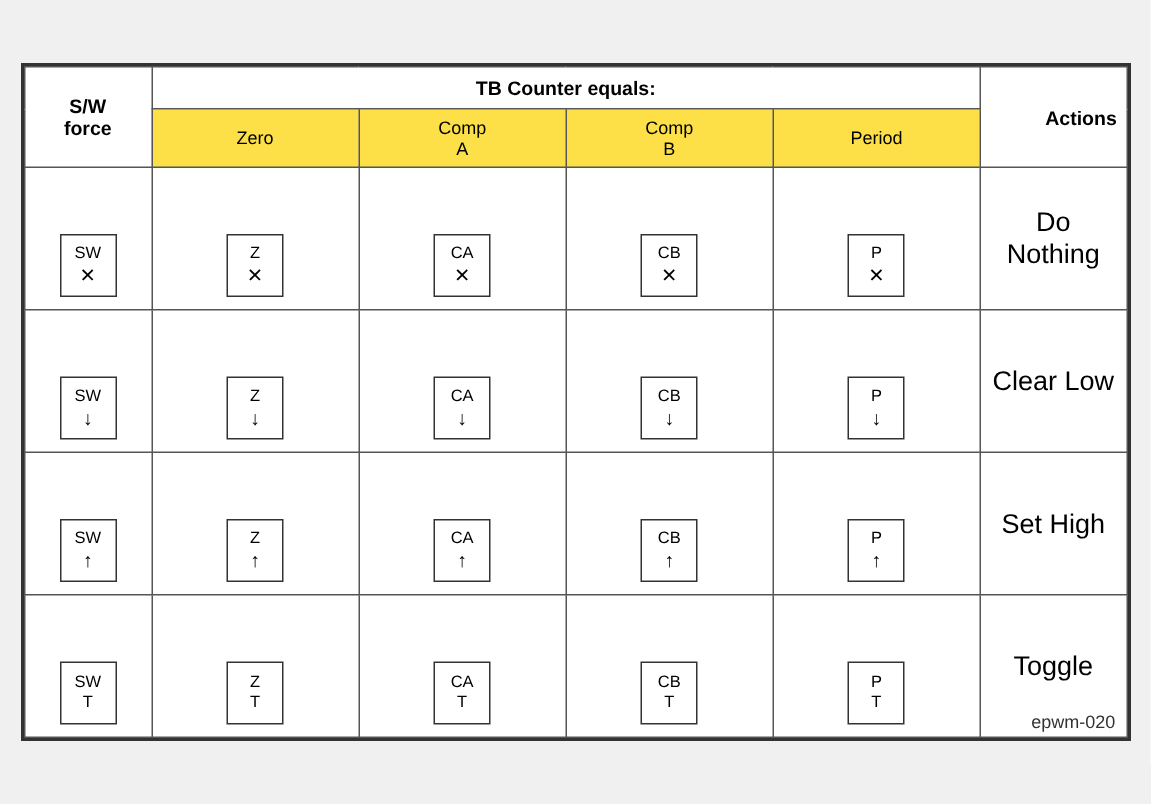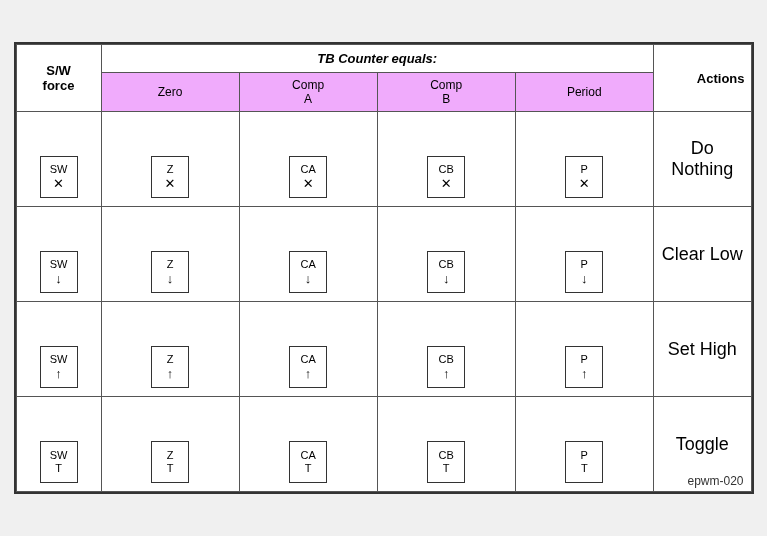--- a/index.html
+++ b/index.html
@@ -33,31 +33,30 @@
       border-bottom: 1px solid #14b8a6;
     }
     .sw-force-cell {
       width: 85px;
       vertical-align: middle;
       font-size: 13px;
     }
     .tb-counter-header {
       font-size: 13px;
       padding: 6px;
-      font-style: italic;
     }
     .actions-cell {
       width: 97px;
       font-size: 13px;
       padding-left: 43px;
     }
     .sub-header td {
       font-size: 12px;
       padding: 5px 4px;
-      background: #f0abfc;
+      background: #fde047;
     }
     .icon-box {
       display: inline-flex;
       flex-direction: column;
       align-items: center;
       justify-content: center;
       border: 1.5px solid #333;
       width: 38px;
       height: 42px;
       font-size: 11px;

